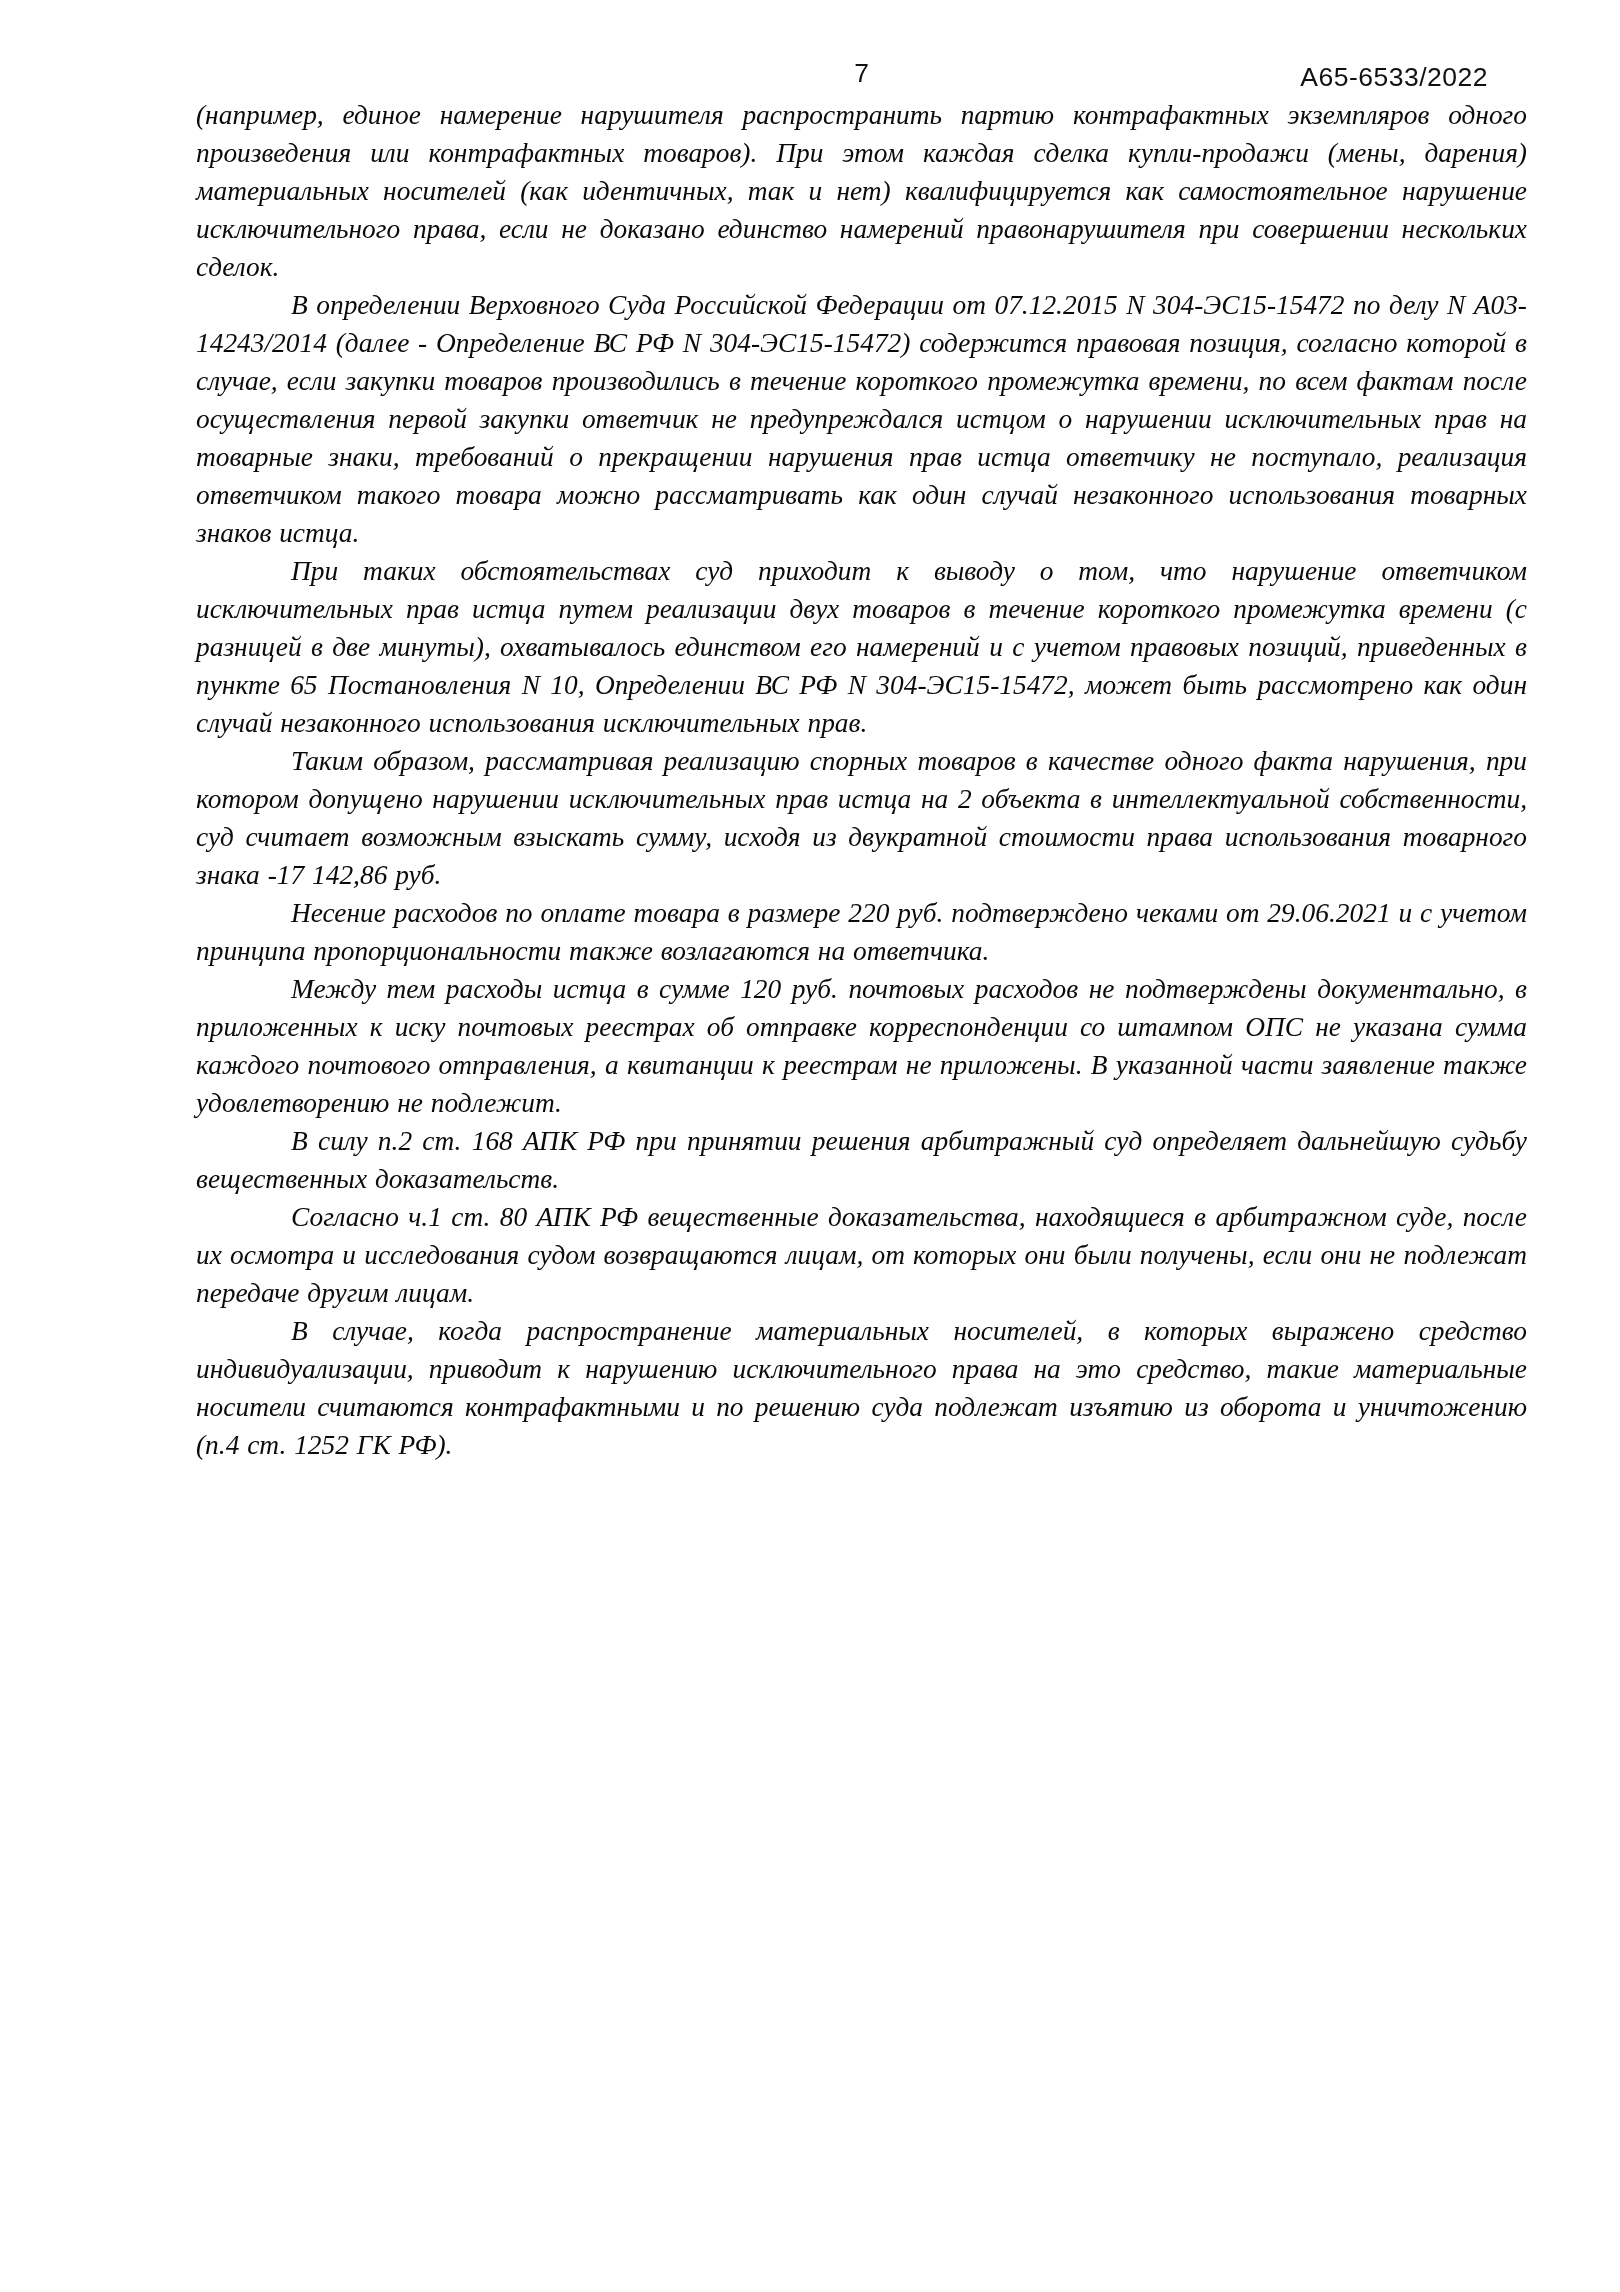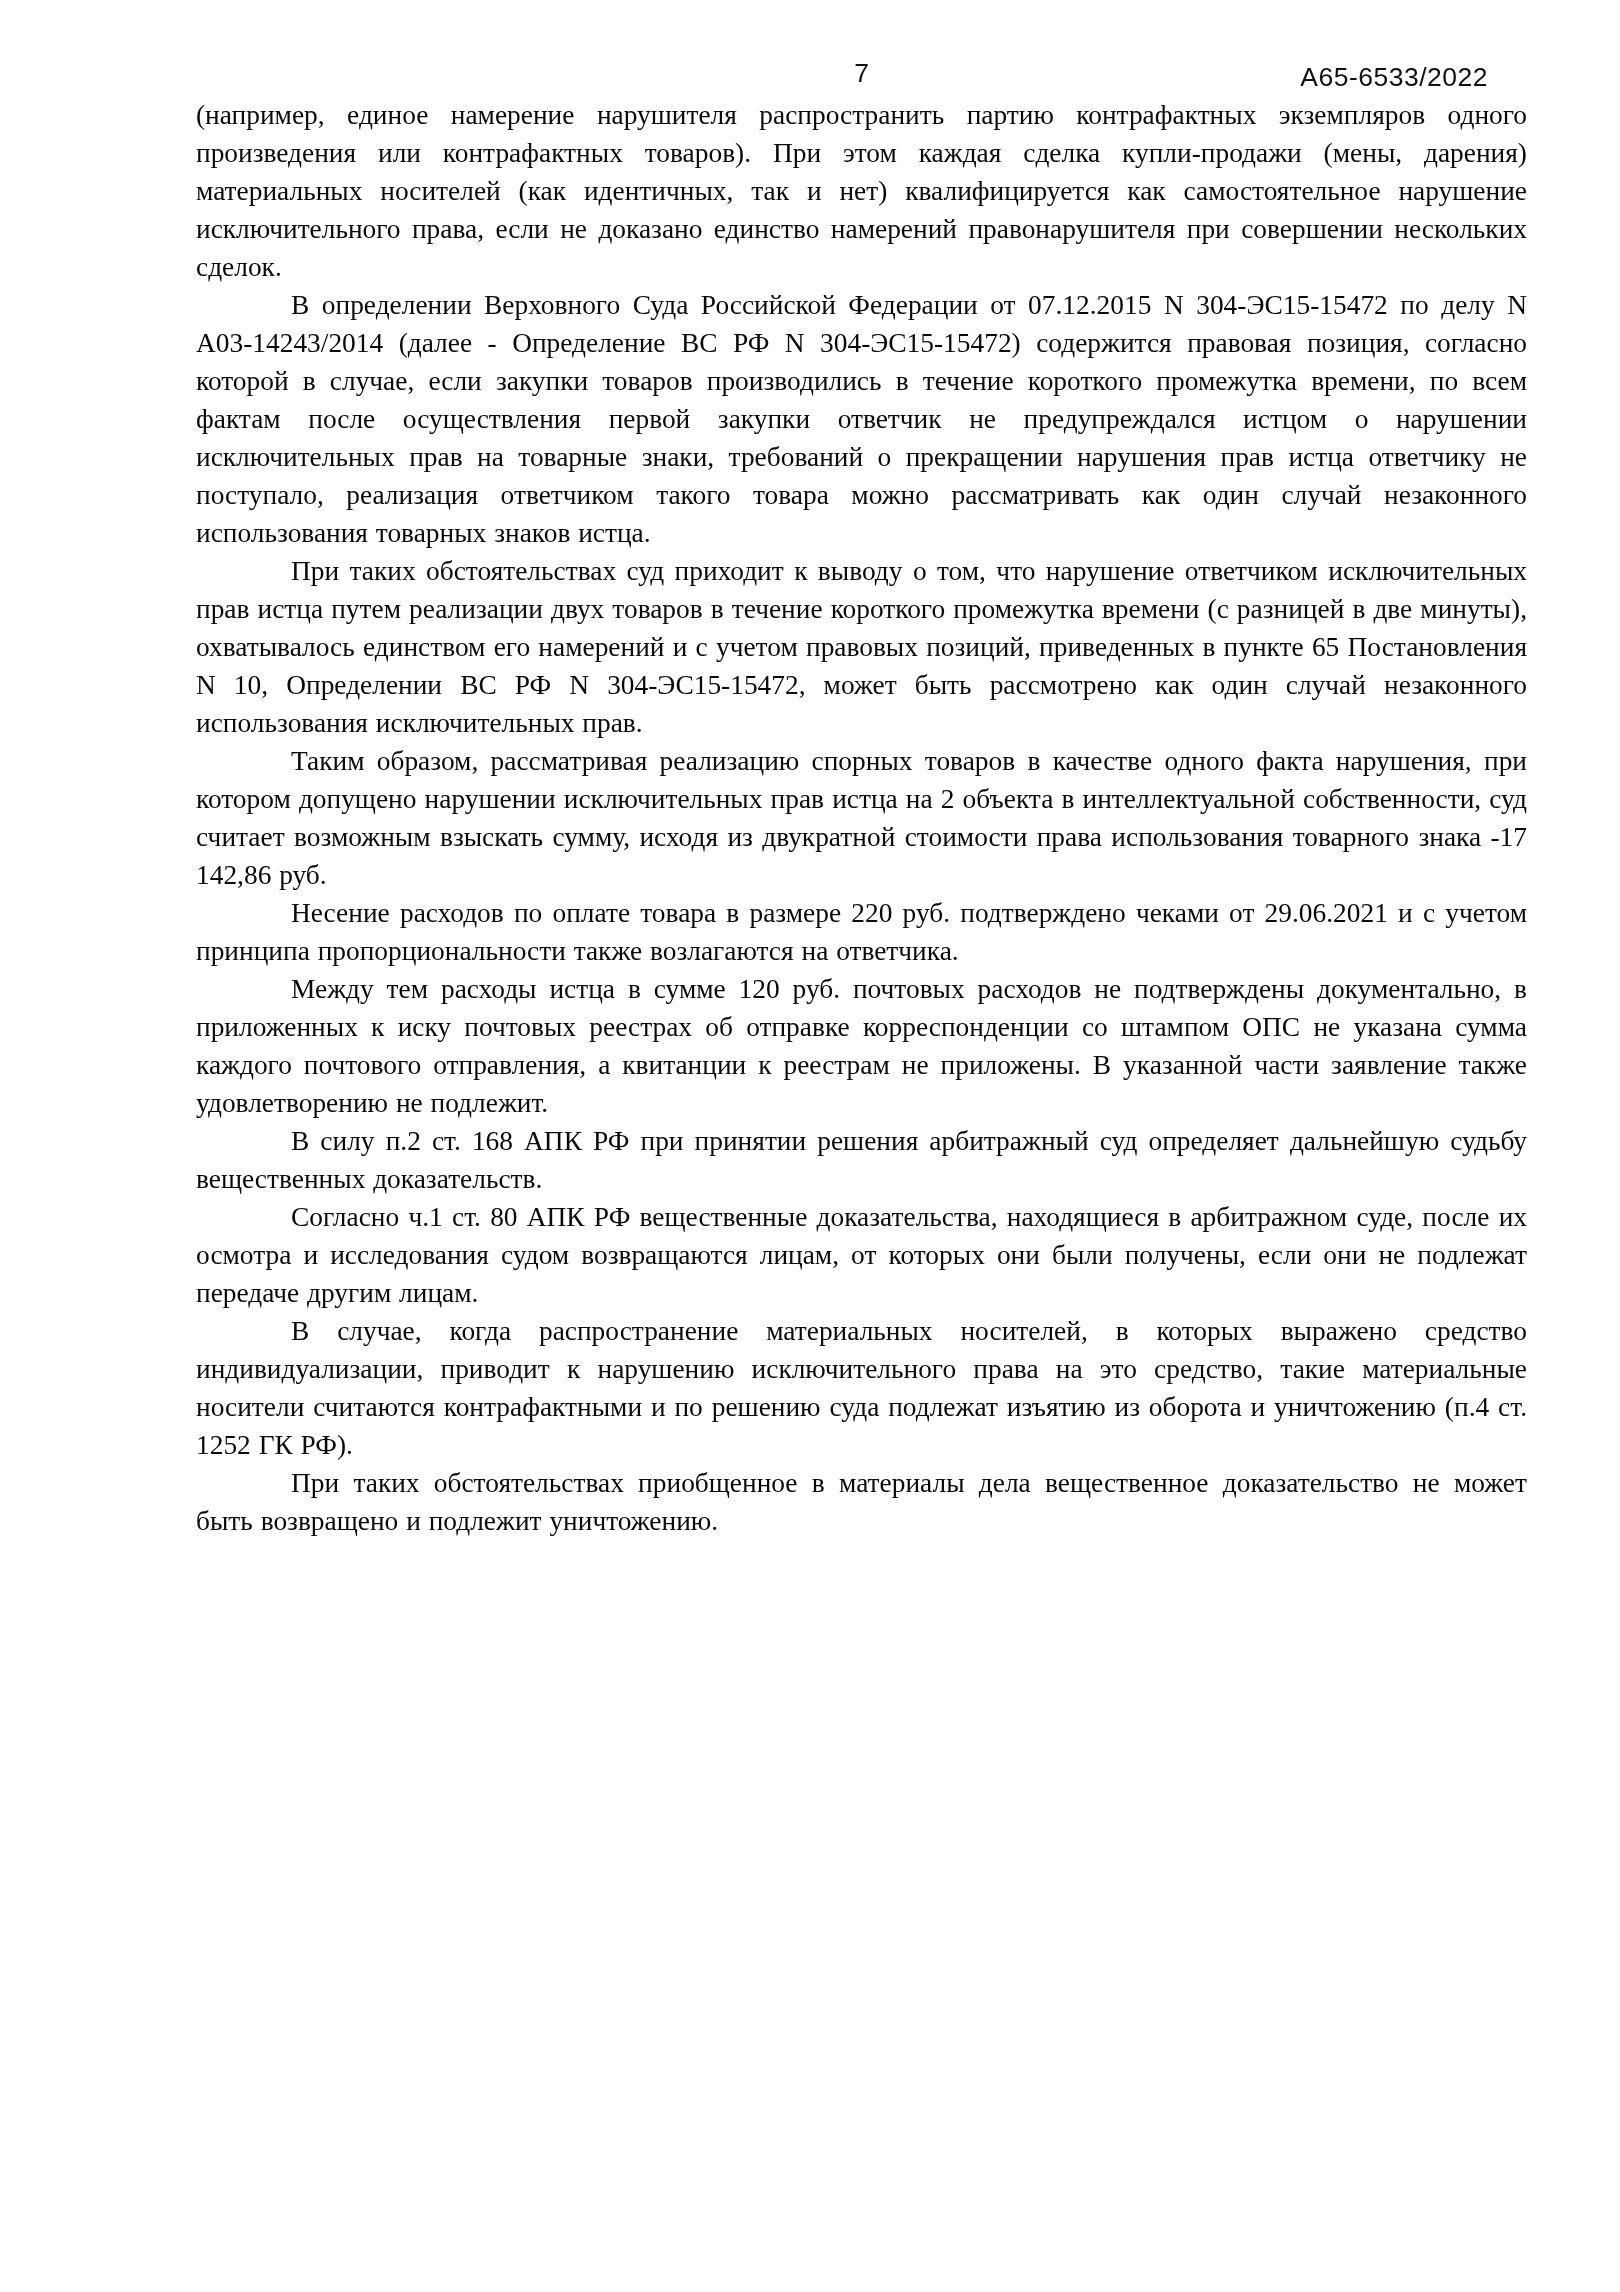--- a/index.html
+++ b/index.html
@@ -37,20 +37,21 @@
       right: 39px;
       top: 4px;
       letter-spacing: 0.5px;
     }
     .document-body {
       margin-top: 2px;
       font-size: 27.4px;
       line-height: 38px;
       text-align: justify;
       color: #0a0a0a;
+      font-style: italic;
     }
     .document-body p {
       margin: 0;
       text-indent: 95px;
       word-spacing: 1px;
     }
     .document-body p.no-indent {
       text-indent: 0;
     }
   </style>
@@ -65,16 +66,15 @@
   <div class="document-body" id="document-body">
       <p class="no-indent">(например, единое намерение нарушителя распространить партию контрафактных экземпляров одного произведения или контрафактных товаров). При этом каждая сделка купли-продажи (мены, дарения) материальных носителей (как идентичных, так и нет) квалифицируется как самостоятельное нарушение исключительного права, если не доказано единство намерений правонарушителя при совершении нескольких сделок.</p>
       <p class="">В определении Верховного Суда Российской Федерации от 07.12.2015 N 304-ЭС15-15472 по делу N А03-14243/2014 (далее - Определение ВС РФ N 304-ЭС15-15472) содержится правовая позиция, согласно которой в случае, если закупки товаров производились в течение короткого промежутка времени, по всем фактам после осуществления первой закупки ответчик не предупреждался истцом о нарушении исключительных прав на товарные знаки, требований о прекращении нарушения прав истца ответчику не поступало, реализация ответчиком такого товара можно рассматривать как один случай незаконного использования товарных знаков истца.</p>
       <p class="">При таких обстоятельствах суд приходит к выводу о том, что нарушение ответчиком исключительных прав истца путем реализации двух товаров в течение короткого промежутка времени (с разницей в две минуты), охватывалось единством его намерений и с учетом правовых позиций, приведенных в пункте 65 Постановления N 10, Определении ВС РФ N 304-ЭС15-15472, может быть рассмотрено как один случай незаконного использования исключительных прав.</p>
       <p class="">Таким образом, рассматривая реализацию спорных товаров в качестве одного факта нарушения, при котором допущено нарушении исключительных прав истца на 2 объекта в интеллектуальной собственности, суд  считает возможным  взыскать сумму, исходя из двукратной стоимости права использования товарного знака -17 142,86 руб.</p>
       <p class="">Несение расходов по оплате товара в размере 220 руб. подтверждено чеками от 29.06.2021 и с учетом принципа пропорциональности также возлагаются на ответчика.</p>
       <p class="">Между тем расходы истца в сумме 120 руб. почтовых расходов не подтверждены документально, в приложенных к иску почтовых реестрах об отправке корреспонденции со штампом ОПС не указана сумма каждого почтового отправления, а квитанции к реестрам не приложены. В указанной части заявление также удовлетворению не подлежит.</p>
       <p class="">В силу п.2 ст. 168 АПК РФ при принятии решения арбитражный суд определяет дальнейшую судьбу вещественных доказательств.</p>
       <p class="">Согласно ч.1 ст. 80 АПК РФ вещественные доказательства, находящиеся в арбитражном суде, после их осмотра и исследования судом возвращаются лицам, от которых они были получены, если они не подлежат передаче другим лицам.</p>
       <p class="">В случае, когда распространение материальных носителей, в которых выражено средство индивидуализации, приводит к нарушению исключительного права на это средство, такие материальные носители считаются контрафактными и по решению суда подлежат изъятию из оборота и уничтожению (п.4 ст. 1252 ГК РФ).</p>
-      <p class="">При таких обстоятельствах приобщенное в материалы дела вещественное доказательство не может быть возвращено и подлежит уничтожению.</p>
     </div>
 </div>
 
 
 </body></html>

